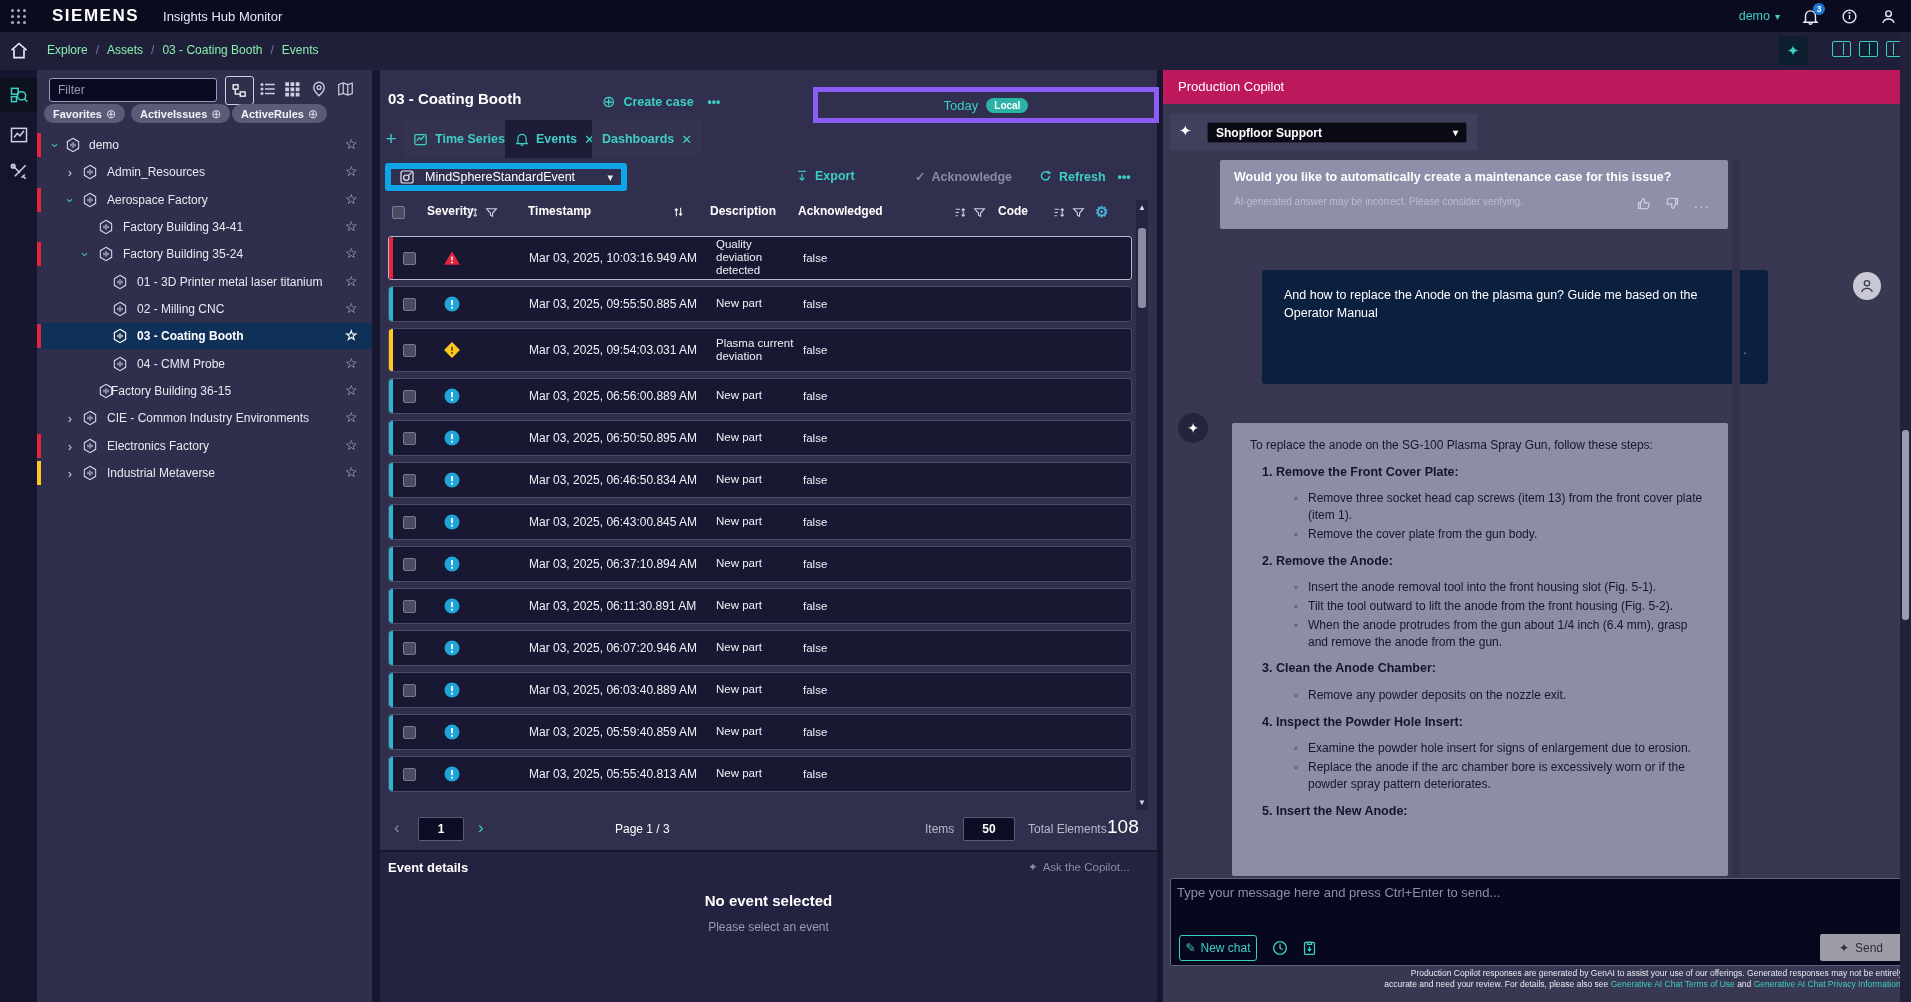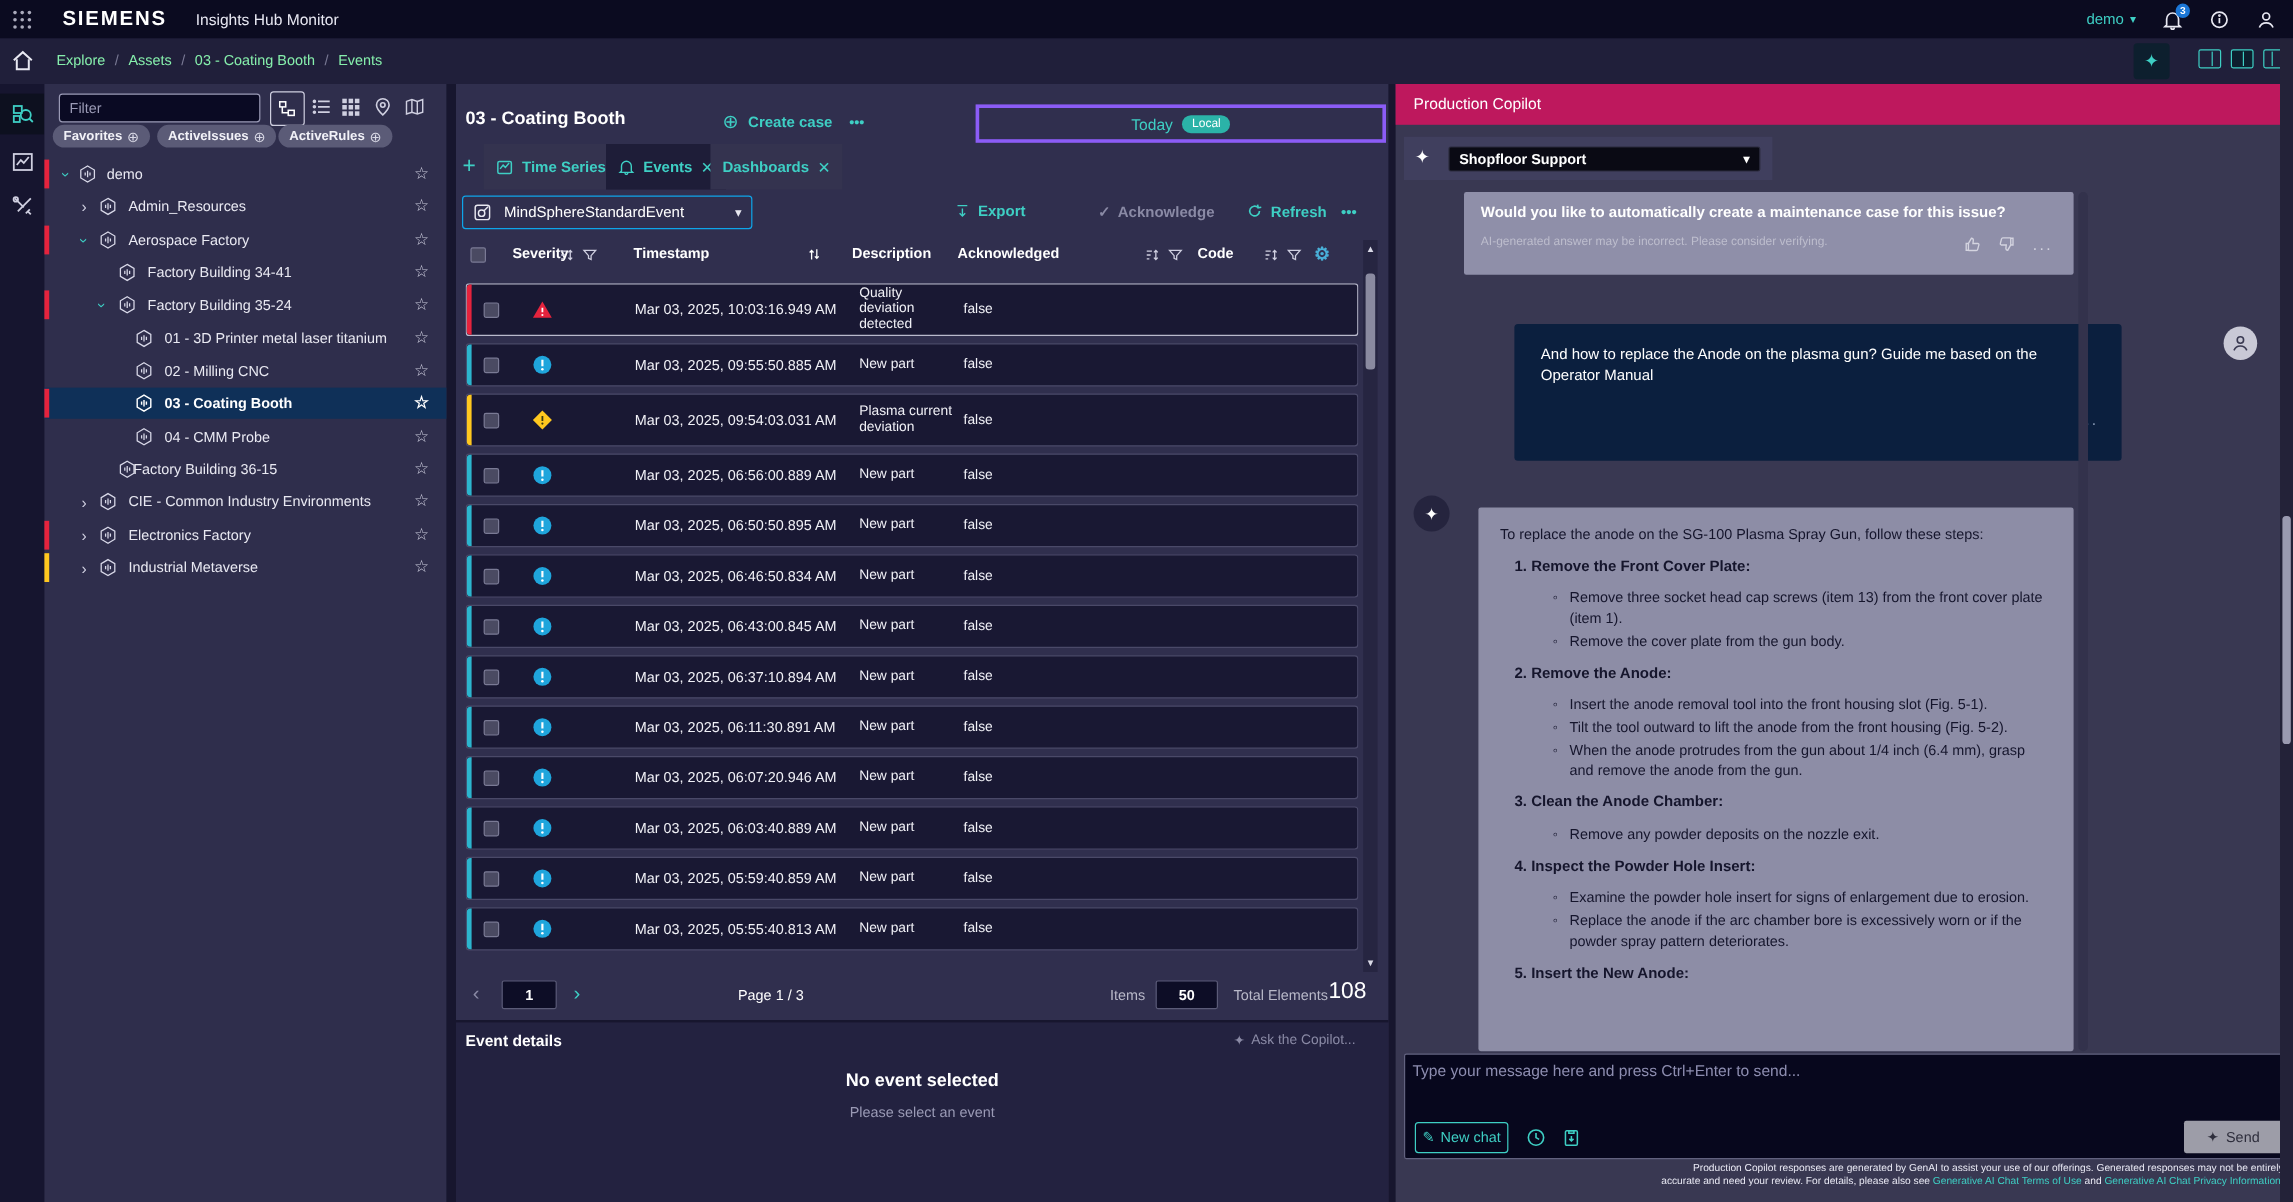--- a/index.html
+++ b/index.html
@@ -36,28 +36,28 @@
   .chev{position:absolute;font-size:13px;color:#cfcfe0;width:10px;text-align:center;}
   .chev-exp{color:#3ecfc4;transform:rotate(90deg);}
   .hex{position:absolute;top:5px;}
   .tlabel{position:absolute;white-space:nowrap;}
   .star{position:absolute;left:308px;top:4px;font-size:14px;color:#c9c9da;}
   
   .main{left:380px;top:70px;width:777px;height:932px;background:#302f4e;}
   .mtitle{position:absolute;left:8px;top:20px;font-size:15px;font-weight:bold;color:#fff;}
   .teal{color:#3ecfc4;}
   .gray{color:#8a8aa5;}
-  .todaybox{position:absolute;left:433px;top:17px;width:336px;height:26px;border:3px solid #8b5cf6;
+  .todaybox{position:absolute;left:433px;top:17px;width:336px;height:26px;border:5px solid #8b5cf6;
             display:flex;align-items:center;justify-content:center;gap:8px;}
-  .localpill{background:#2bb3a8;color:#fff;font-size:10px;font-weight:normal;border-radius:9px;padding:2px 8px;}
+  .localpill{background:#2bb3a8;color:#fff;font-size:10px;font-weight:bold;border-radius:9px;padding:2px 8px;}
   .tab{position:absolute;top:50px;height:38px;display:flex;align-items:center;gap:7px;background:#34334f;
        padding:0 10px;color:#3ecfc4;font-size:12.5px;font-weight:bold;}
   .tabactive{background:#1e1d38;}
   .tabx{font-size:13px;font-weight:normal;}
-  .evselect{position:absolute;left:5px;top:93px;width:242px;height:28px;border:1px solid #0ea5e9;
+  .evselect{position:absolute;left:5px;top:93px;width:242px;height:28px;border:6px solid #0ea5e9;
             border-radius:3px;display:flex;align-items:center;gap:10px;padding:0 8px;box-sizing:border-box;color:#fff;}
   .toolbtn{position:absolute;top:99px;display:flex;align-items:center;gap:6px;font-size:12.5px;font-weight:bold;}
   .thead{position:absolute;left:8px;top:128px;width:750px;height:28px;font-size:12px;font-weight:bold;color:#fff;}
   .thead span{position:absolute;top:6px;}
   .cbx{width:11px;height:11px;background:#4a4a62;border:1px solid #7a7a95;border-radius:2px;display:inline-block;}
   .rows{position:absolute;left:8px;top:166px;width:744px;height:574px;display:flex;flex-direction:column;gap:6px;overflow:hidden;}
   .row{position:relative;background:#191833;border:1px solid #4a4968;border-radius:3px;flex:none;box-sizing:border-box;}
   .row.sel{border-color:#b9b9cc;}
   .h1{height:36px;} .h2{height:44px;}
   .rbar{position:absolute;left:0;top:0;bottom:0;width:4px;border-radius:3px 0 0 3px;}

